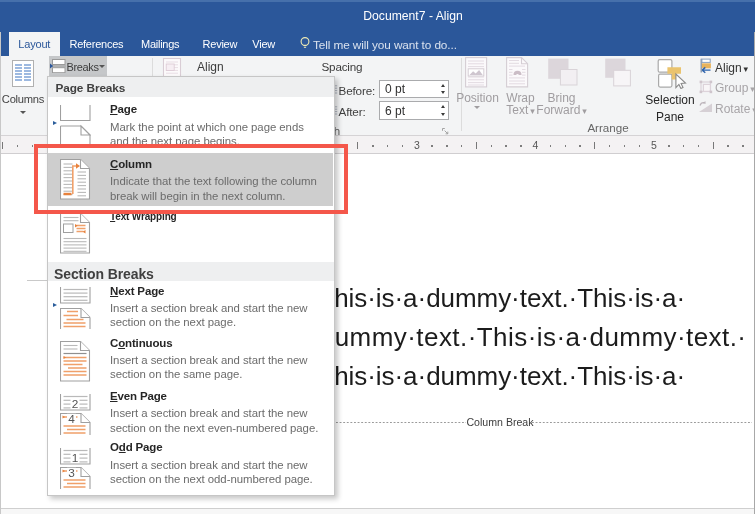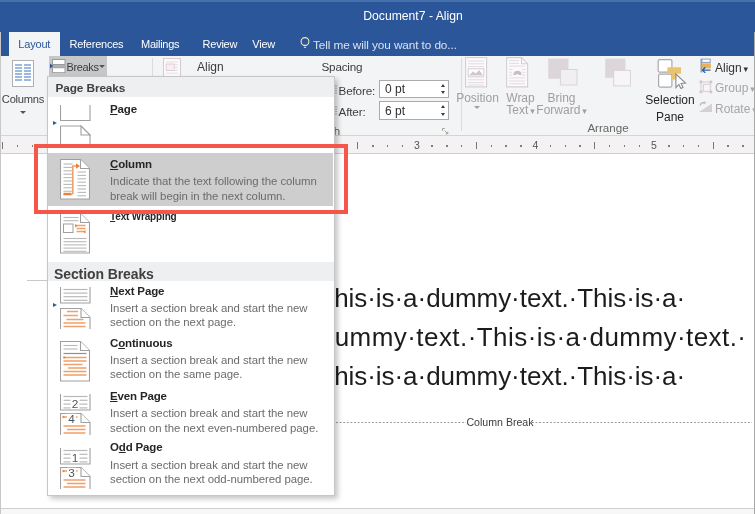--- a/index.html
+++ b/index.html
@@ -194,20 +194,21 @@
 <div class="abs" style="left:742.1px;top:145px;width:1.5px;height:1.8px;background:#7d7d7d"></div>
 <div class="abs" style="left:0;top:32px;width:1px;height:482px;background:#c8c8c8"></div>
 <div class="abs" style="left:753.5px;top:32px;width:1.5px;height:482px;background:#a8a8a8"></div>
 <div class="abs" style="left:46.5px;top:76px;width:288px;height:420px;background:#fff;border:1px solid #c6c6c6;box-sizing:border-box;box-shadow:3px 3px 5px rgba(0,0,0,0.22)"></div>
 <div class="abs" style="left:47.5px;top:77px;width:286px;height:20px;background:#eeeff0"></div>
 <div class="abs" style="left:55.5px;top:80.5px;font-size:11.8px;font-weight:bold;color:#404040;letter-spacing:-0.1px">Page Breaks</div>
 <div class="abs" style="left:47.5px;top:261.5px;width:286px;height:19.5px;background:#eeeff0"></div>
 <div class="abs" style="left:54px;top:265.5px;font-size:14px;font-weight:bold;color:#404040;letter-spacing:-0.1px">Section Breaks</div>
 <div class="abs" style="left:47.5px;top:152.5px;width:285.5px;height:53px;background:#cecece"></div>
 <div class="abs" style="left:110px;top:102.3px;font-size:11.5px;font-weight:bold;color:#262626;letter-spacing:-0.15px;line-height:14px"><span style="text-decoration:underline">P</span>age</div>
+<div class="abs" style="left:110px;top:119.6px;font-size:11.4px;color:#6b6b6b;letter-spacing:-0.05px;line-height:14.5px">Mark the point at which one page ends<br>and the next page begins.</div>
 <div class="abs" style="left:110px;top:157.0px;font-size:11.5px;font-weight:bold;color:#262626;letter-spacing:-0.15px;line-height:14px"><span style="text-decoration:underline">C</span>olumn</div>
 <div class="abs" style="left:110px;top:174.3px;font-size:11.4px;color:#6b6b6b;letter-spacing:-0.05px;line-height:14.5px">Indicate that the text following the column<br>break will begin in the next column.</div>
 <div class="abs" style="left:110px;top:210.4px;font-size:10px;font-weight:bold;color:#262626;letter-spacing:-0.15px;line-height:14px"><span style="text-decoration:underline">T</span>ext Wrapping</div>
 <div class="abs" style="left:110px;top:283.6px;font-size:11.5px;font-weight:bold;color:#262626;letter-spacing:-0.15px;line-height:14px"><span style="text-decoration:underline">N</span>ext Page</div>
 <div class="abs" style="left:110px;top:300.90000000000003px;font-size:11.4px;color:#6b6b6b;letter-spacing:-0.05px;line-height:14.5px">Insert a section break and start the new<br>section on the next page.</div>
 <div class="abs" style="left:110px;top:335.5px;font-size:11.5px;font-weight:bold;color:#262626;letter-spacing:-0.15px;line-height:14px">C<span style="text-decoration:underline">o</span>ntinuous</div>
 <div class="abs" style="left:110px;top:352.8px;font-size:11.4px;color:#6b6b6b;letter-spacing:-0.05px;line-height:14.5px">Insert a section break and start the new<br>section on the same page.</div>
 <div class="abs" style="left:110px;top:388.8px;font-size:11.5px;font-weight:bold;color:#262626;letter-spacing:-0.15px;line-height:14px"><span style="text-decoration:underline">E</span>ven Page</div>
 <div class="abs" style="left:110px;top:406.1px;font-size:11.4px;color:#6b6b6b;letter-spacing:-0.05px;line-height:14.5px">Insert a section break and start the new<br>section on the next even-numbered page.</div>
 <div class="abs" style="left:110px;top:440.2px;font-size:11.5px;font-weight:bold;color:#262626;letter-spacing:-0.15px;line-height:14px">O<span style="text-decoration:underline">d</span>d Page</div>

